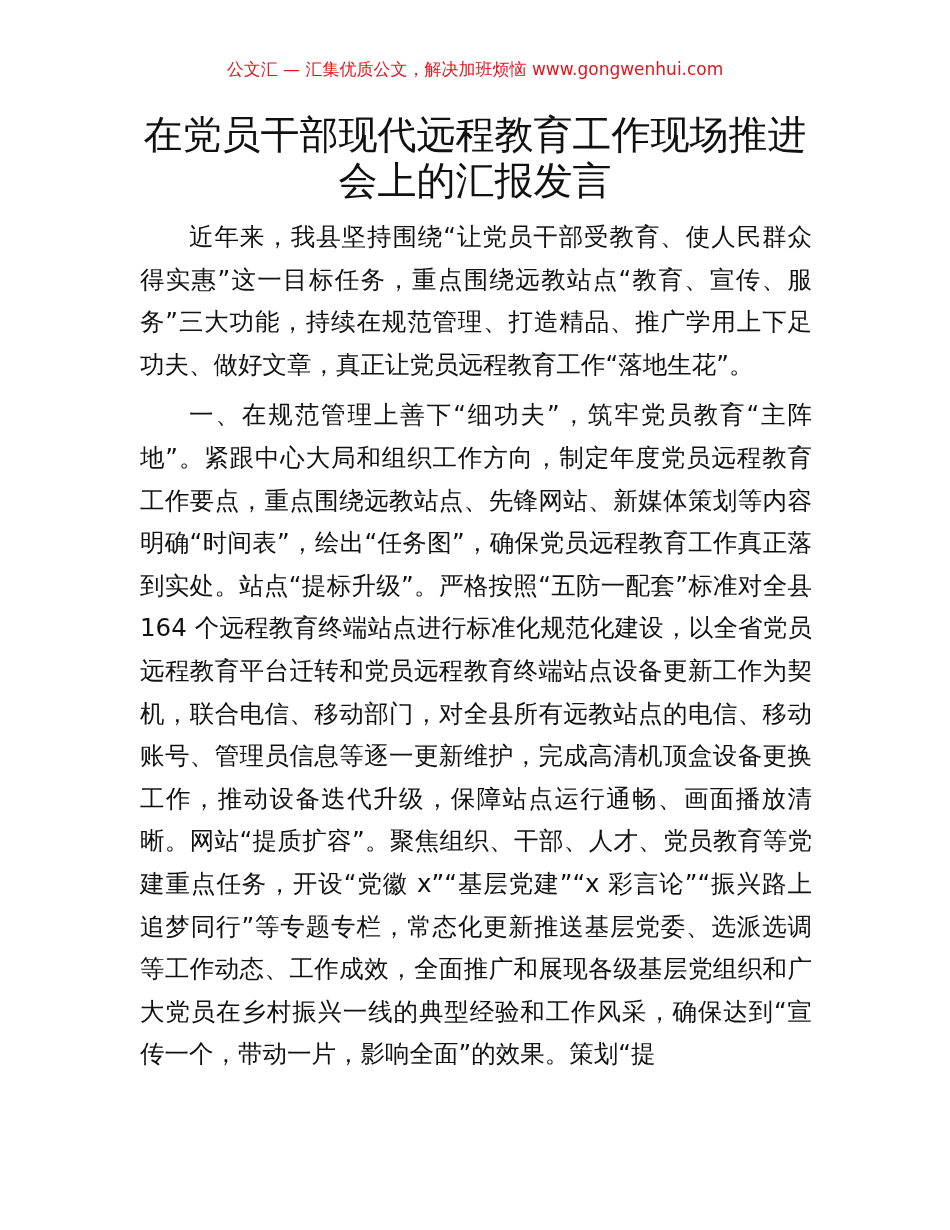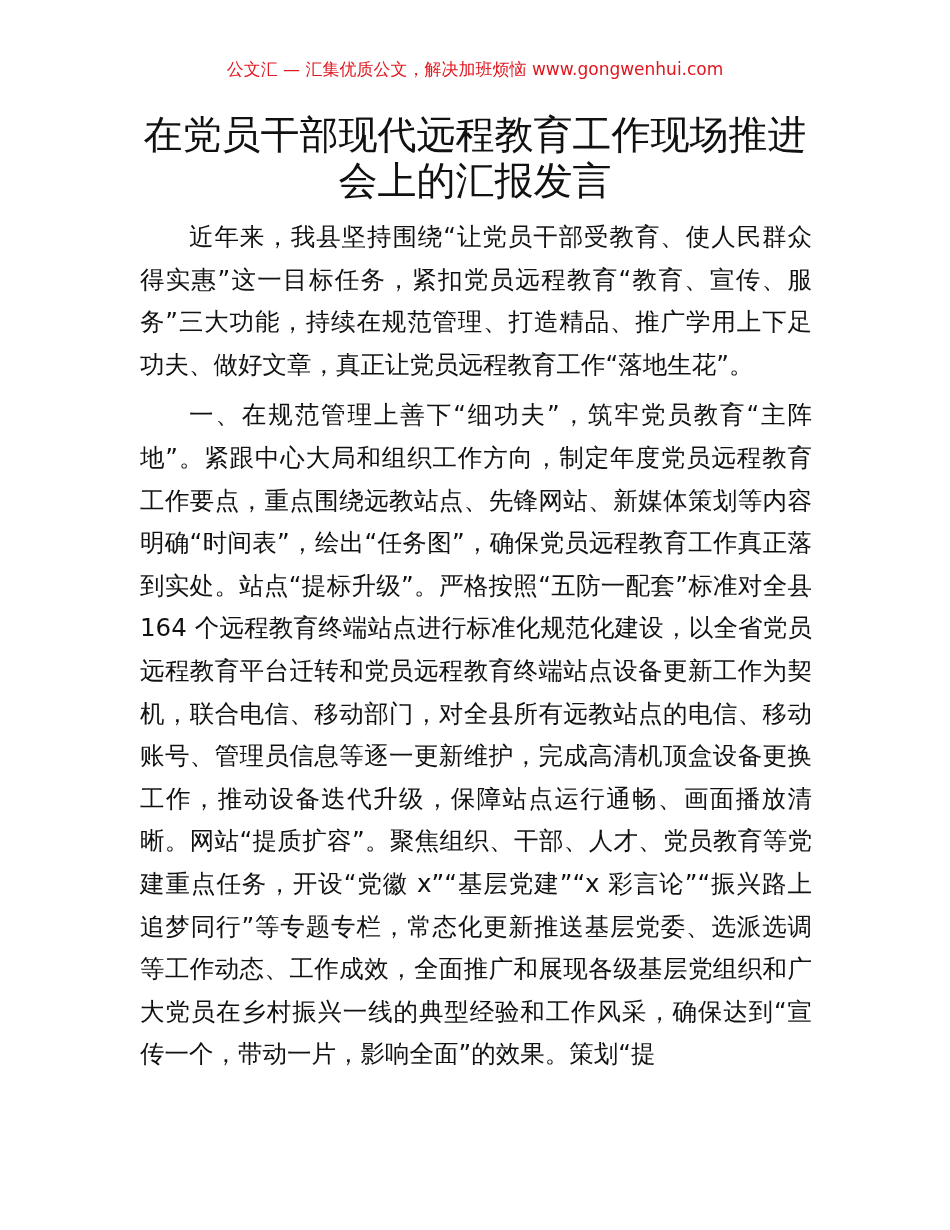--- a/index.html
+++ b/index.html
@@ -55,15 +55,15 @@
     }
   </style>
 </head>
 <body>
 
 <div class="header-banner">公文汇 — 汇集优质公文，解决加班烦恼 www.gongwenhui.com</div>
 
 <h1 class="doc-title">在党员干部现代远程教育工作现场推进会上的汇报发言</h1>
 
 <div class="doc-body">
-  <p>近年来，我县坚持围绕“让党员干部受教育、使人民群众得实惠”这一目标任务，紧扣党员远程教育“教育、宣传、服务”三大功能，持续在规范管理、打造精品、推广学用上下足功夫、做好文章，真正让党员远程教育工作“落地生花”。</p>
+  <p>近年来，我县坚持围绕“让党员干部受教育、使人民群众得实惠”这一目标任务，重点围绕远教站点“教育、宣传、服务”三大功能，持续在规范管理、打造精品、推广学用上下足功夫、做好文章，真正让党员远程教育工作“落地生花”。</p>
   <p>一、在规范管理上善下“细功夫”，筑牢党员教育“主阵地”。紧跟中心大局和组织工作方向，制定年度党员远程教育工作要点，重点围绕远教站点、先锋网站、新媒体策划等内容明确“时间表”，绘出“任务图”，确保党员远程教育工作真正落到实处。站点“提标升级”。严格按照“五防一配套”标准对全县 164 个远程教育终端站点进行标准化规范化建设，以全省党员远程教育平台迁转和党员远程教育终端站点设备更新工作为契机，联合电信、移动部门，对全县所有远教站点的电信、移动账号、管理员信息等逐一更新维护，完成高清机顶盒设备更换工作，推动设备迭代升级，保障站点运行通畅、画面播放清晰。网站“提质扩容”。聚焦组织、干部、人才、党员教育等党建重点任务，开设“党徽 x”“基层党建”“x 彩言论”“振兴路上追梦同行”等专题专栏，常态化更新推送基层党委、选派选调等工作动态、工作成效，全面推广和展现各级基层党组织和广大党员在乡村振兴一线的典型经验和工作风采，确保达到“宣传一个，带动一片，影响全面”的效果。策划“提</p>
 </div>
 
 </body></html>

